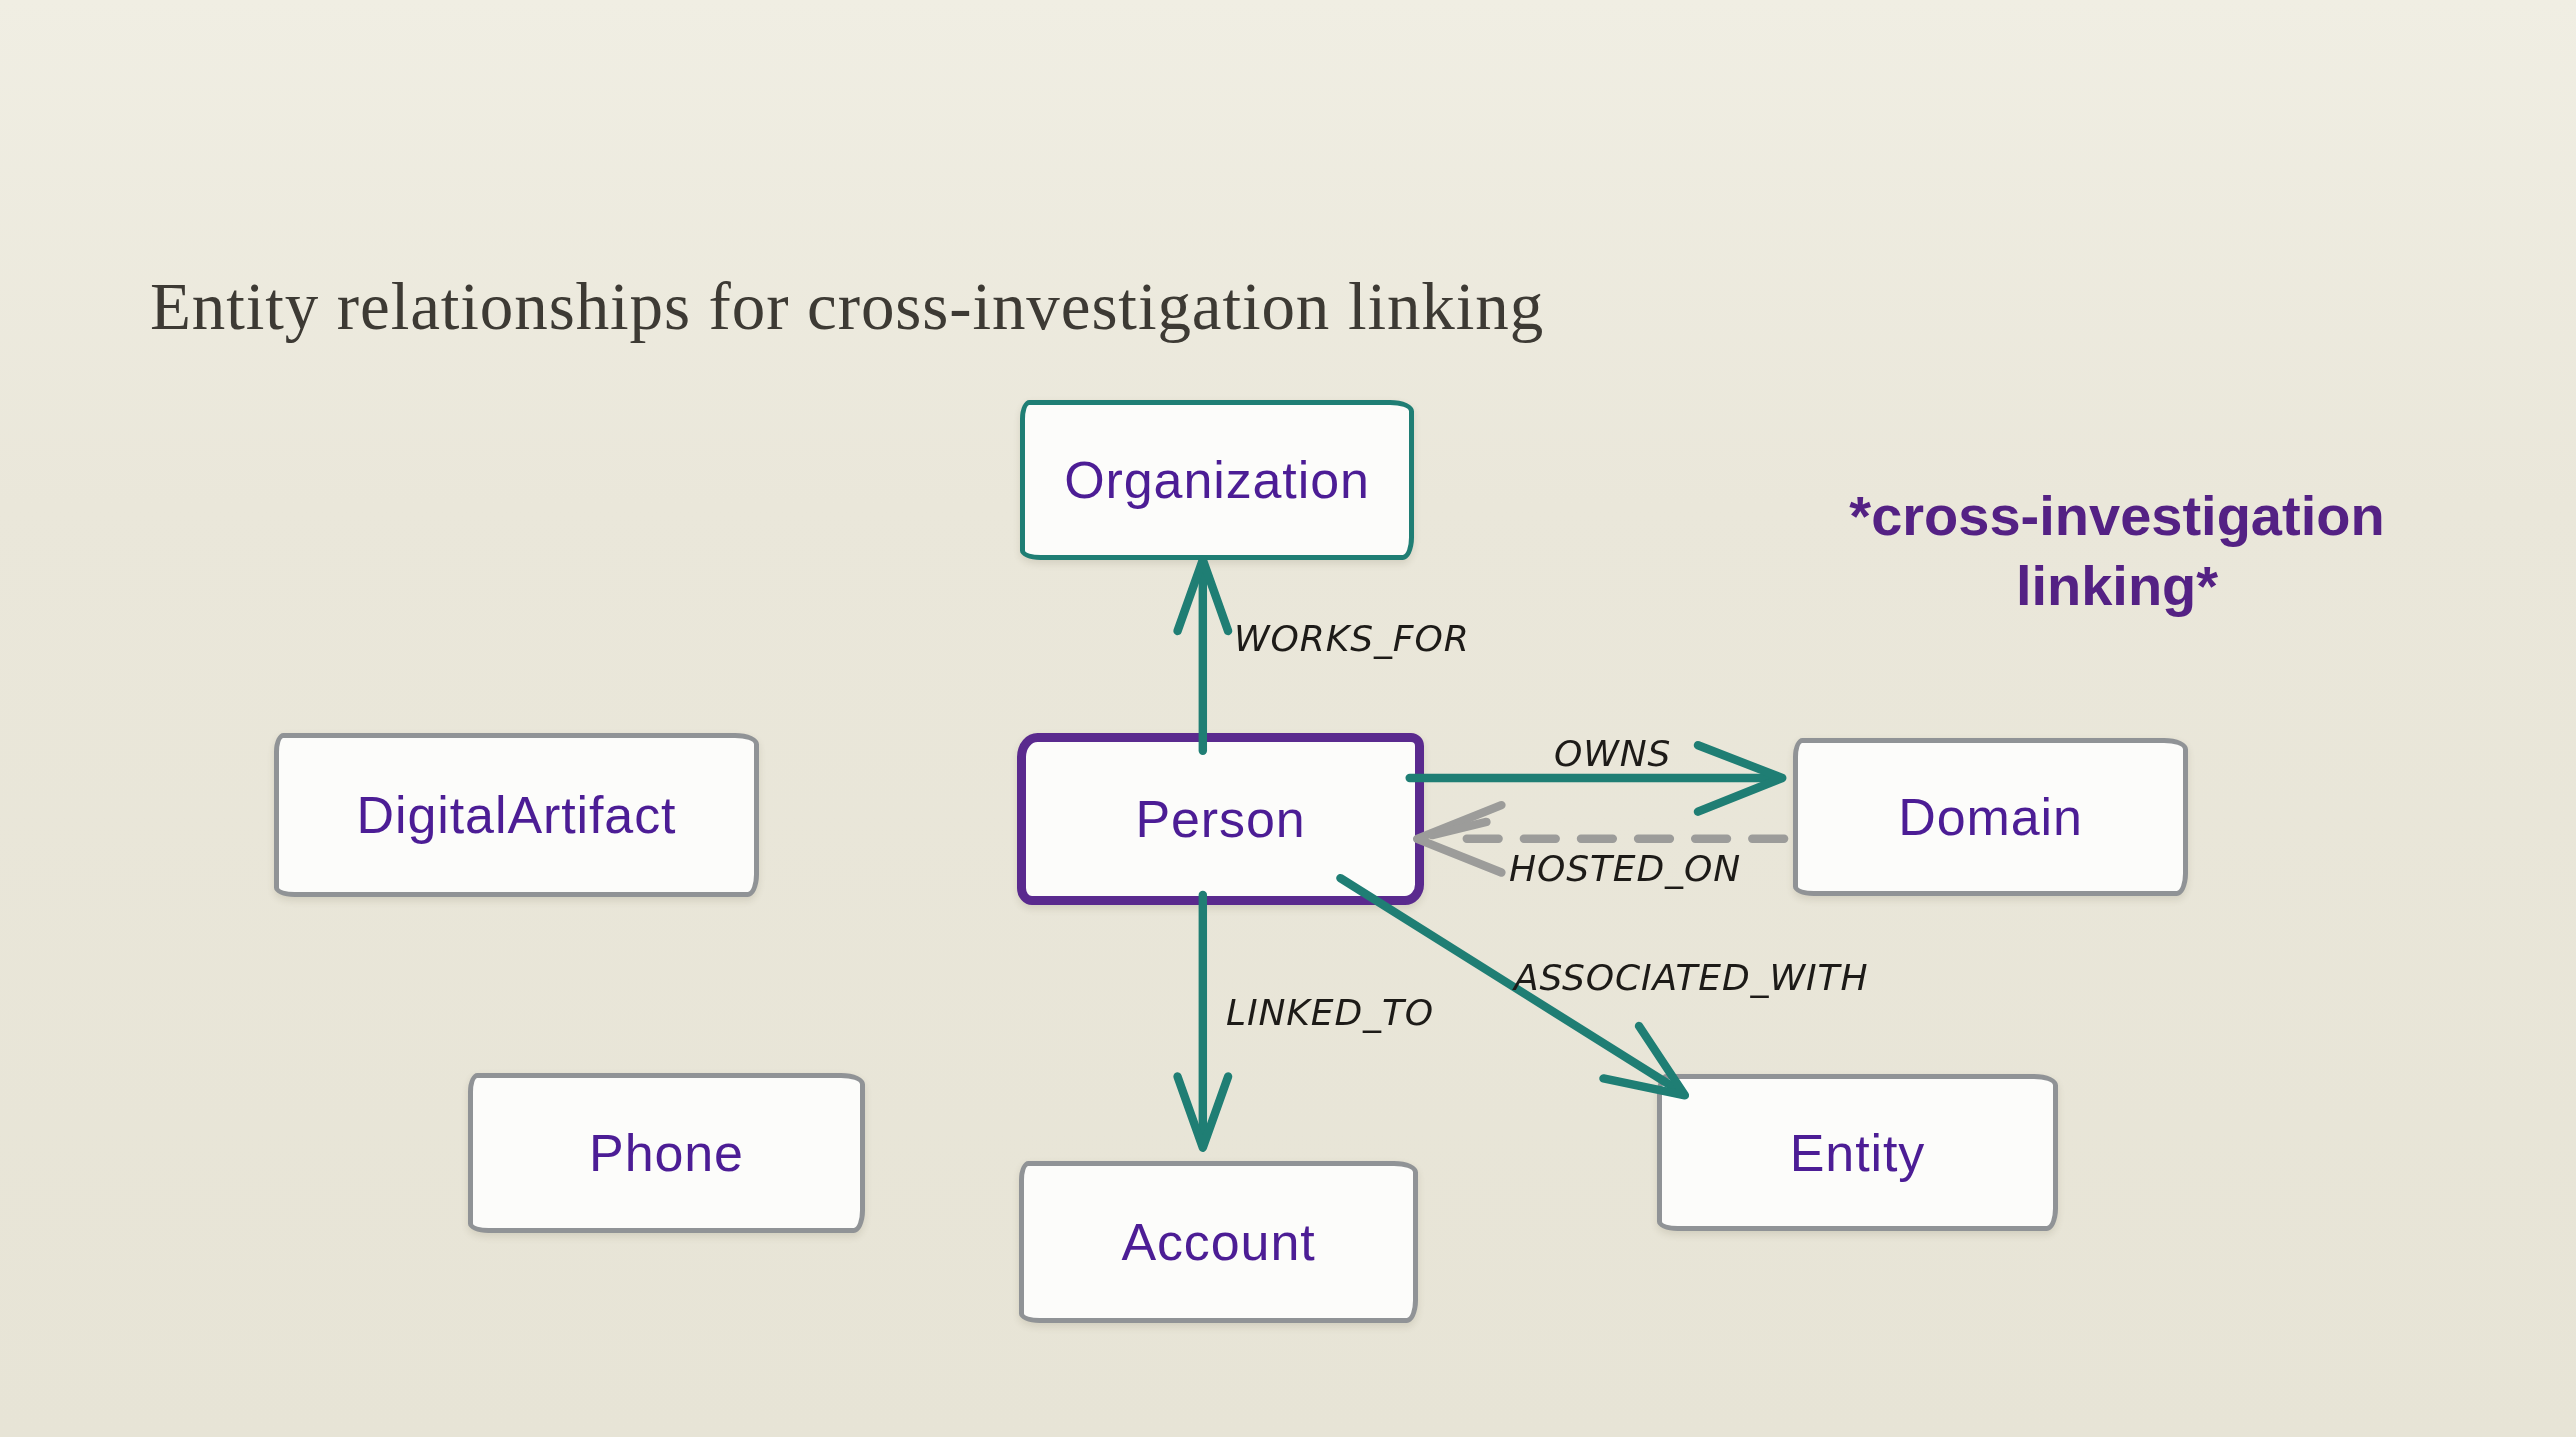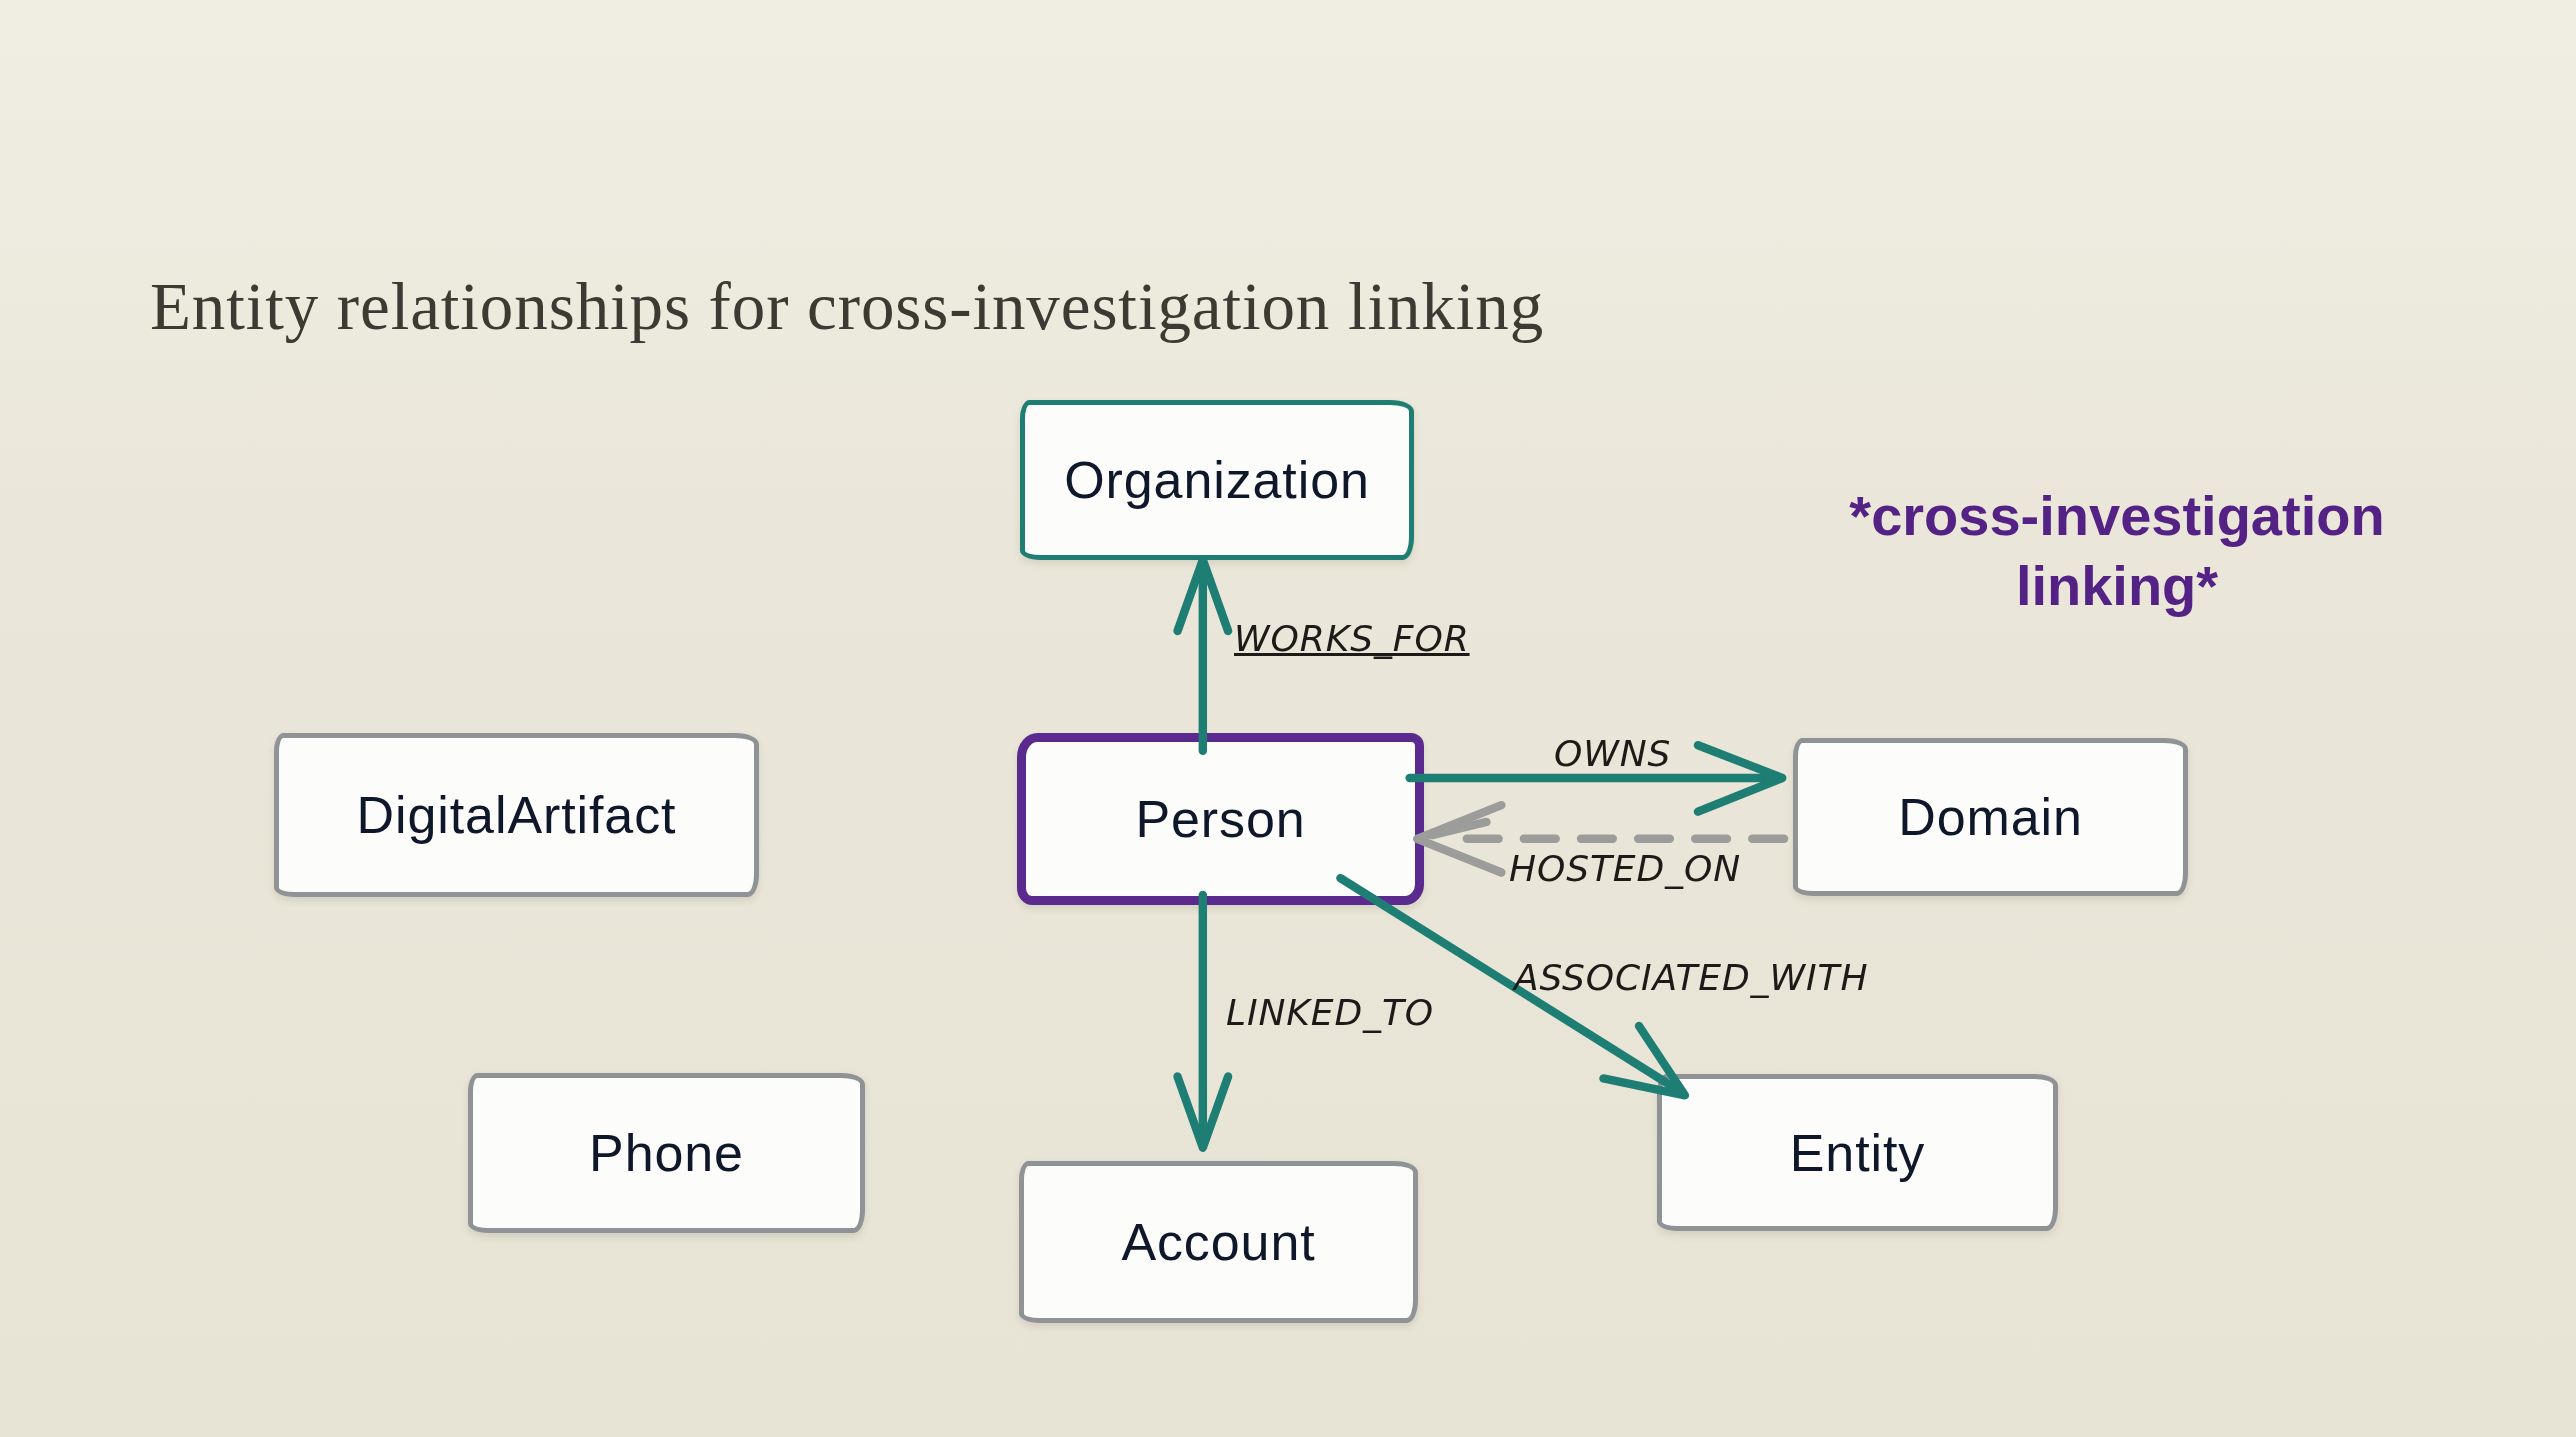--- a/index.html
+++ b/index.html
@@ -33,40 +33,40 @@
     color: #542184;
   }
   .node {
     position: absolute;
     background: #fcfcfa;
     display: flex; align-items: center; justify-content: center;
     box-shadow: 0 3.7px 7.5px rgba(90,85,60,0.14);
     border-radius: 9.4px 24px 11.2px 20.6px / 19px 11.2px 22.5px 9.4px;
   }
   .node-label {
-    font-size: 52px; color: #0f172a; letter-spacing: 0.9px;
+    font-size: 52px; color: #4c1d95; letter-spacing: 0.9px;
   }
   .node-organization   { left: 1020px; top: 400px;  width: 384px; height: 150px; border: 5.6px solid #1f7e74; }
   .node-digital-artifact{ left: 274px; top: 733px;  width: 475px; height: 154px; border: 5.6px solid #909396; }
   .node-person         { left: 1017px; top: 733px;  width: 389px; height: 154px; border: 9.4px solid #5a2a8e;
                          border-radius: 20.6px 13px 19px 15px / 24px 13px 20.6px 17px; align-items: center; }
   .node-domain         { left: 1793px; top: 738px;  width: 385px; height: 148px; border: 5.6px solid #909396; }
   .node-phone          { left: 468px;  top: 1073px; width: 387px; height: 150px; border: 5.6px solid #909396; }
   .node-account        { left: 1019px; top: 1161px; width: 389px; height: 152px; border: 5.6px solid #909396; }
   .node-email          { left: 1657px; top: 1074px; width: 391px; height: 147px; border: 5.6px solid #909396; }
   .edges-svg { position: absolute; left: 0; top: 0; }
   .edge-label {
     position: absolute;
     font-family: "DejaVu Sans", sans-serif;
     font-style: italic;
     font-size: 36px; letter-spacing: 0.9px;
     color: #1d1b18;
     white-space: nowrap;
   }
-  .lbl-works-for       { left: 1234px; top: 618px; text-decoration: underline; }
+  .lbl-works-for       { left: 1234px; top: 618px; }
   .lbl-owns            { left: 1554px; top: 733px; }
   .lbl-hosted-on       { left: 1509px; top: 848px; }
   .lbl-linked-to       { left: 1226px; top: 992px; }
   .lbl-associated-with { left: 1514px; top: 957px; }
 </style>
 </head>
 <body>
 
 <div class="canvas">
 

